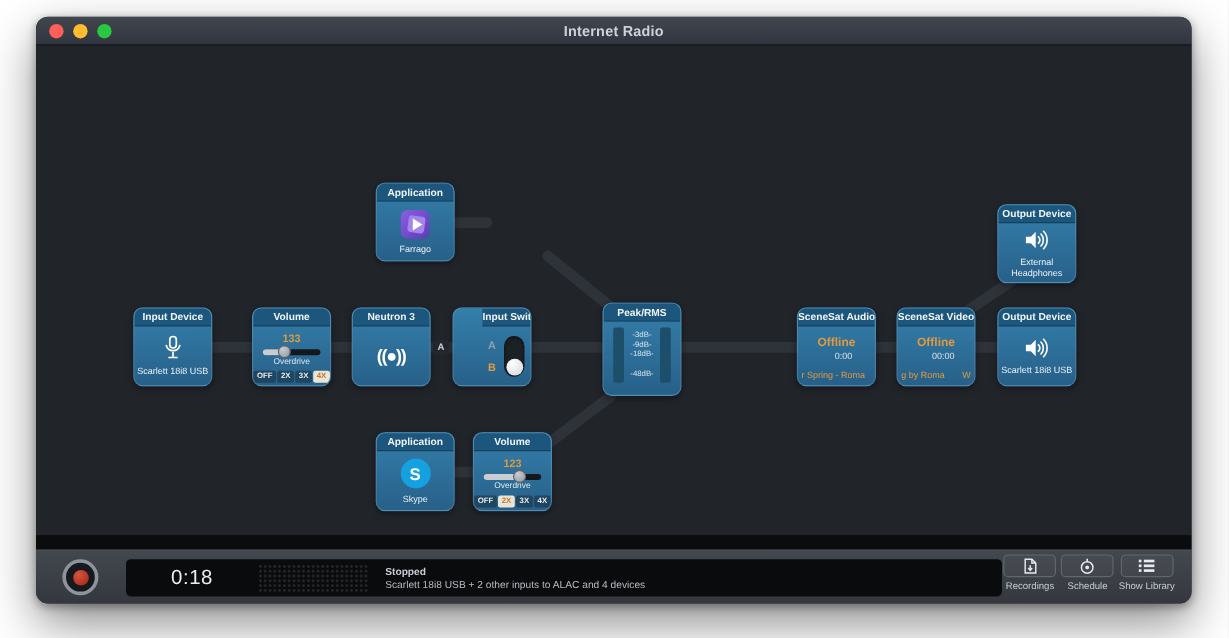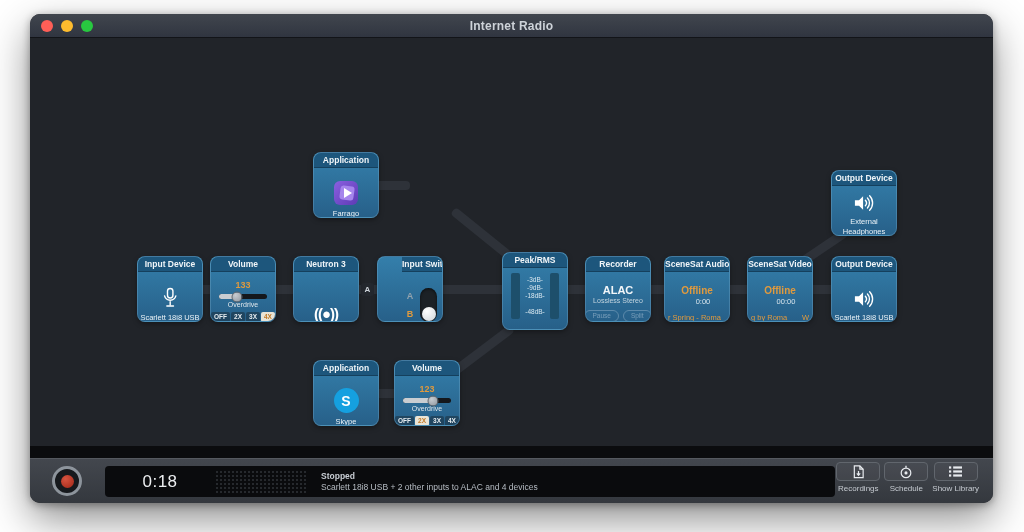--- a/index.html
+++ b/index.html
@@ -34,21 +34,21 @@
     background:linear-gradient(180deg,#347fab 0%,#276089 100%);
     border:1px solid rgba(140,190,220,.28);
     box-shadow:0 2px 5px rgba(0,0,0,.35);
     overflow:hidden;
   }
   .block .hdr {
     height:15px; background:#1d567c; border-bottom:1px solid rgba(0,0,0,.25);
     color:#f0f5f8; font-size:8.5px; font-weight:bold; text-align:center; line-height:14px;
     white-space:nowrap;
   }
-  .block .body { position:relative; height:50px; display:flex; flex-direction:column; align-items:center; justify-content:flex-end; }
+  .block .body { position:relative; height:50px; display:flex; flex-direction:column; align-items:center; justify-content:center; }
   .blk-label { font-size:7.5px; color:#eaf2f7; text-align:center; line-height:1.25; }
   .orange { color:#e09a3e; }
   
   .vol-val { font-size:9px; font-weight:bold; color:#e09a3e; line-height:10px; margin-top:1px; }
   .slider { position:relative; width:48px; height:5px; background:#14171b; border-radius:3px; margin:4px 0 2px; }
   .slider .fill { position:absolute; left:0; top:0; bottom:0; background:#c9cdd1; border-radius:3px; }
   .slider .knob { position:absolute; top:50%; width:11px; height:11px; border-radius:50%;
     background:radial-gradient(circle at 35% 30%,#c7ccd1,#8f969e); border:1px solid #5c636b;
     transform:translate(-50%,-50%); }
   .vol-mode { font-size:7px; color:#dfe7ec; line-height:8px; }
@@ -131,21 +131,21 @@
   <div class="canvas">
 
     <div class="wire" style="left:120px; top:247px; width:720px;"></div>
     <div class="wire" style="left:340px; top:143px; width:40px;"></div>
     <div class="wire" style="left:340px; top:351px; width:40px;"></div>
     <div class="wire diag" style="left:423px; top:168px; width:76px; transform:rotate(39deg);"></div>
     <div class="wire diag" style="left:423px; top:330px; width:74px; transform:rotate(-37deg);"></div>
     <div class="wire diag" style="left:768px; top:222px; width:58px; transform:rotate(-34deg);"></div>
     <div class="wire-tag" style="left:331px; top:245px;">A</div>
 
-    <div class="block" style="left:107px; top:218px;">
+    <div class="block" style="left:81px; top:218px;">
       <div class="hdr">Input Device</div>
       <div class="body">
         <svg width="20" height="22" viewBox="0 0 24 26">
           <rect x="9" y="1.5" width="6.5" height="11.5" rx="3.2" fill="none" stroke="#fff" stroke-width="1.7"></rect>
           <path d="M5.5 10.5 a7 7 0 0 0 13.5 0" fill="none" stroke="#fff" stroke-width="1.7" stroke-linecap="round"></path>
           <line x1="12.2" y1="17.5" x2="12.2" y2="21.5" stroke="#fff" stroke-width="1.7" stroke-linecap="round"></line>
           <line x1="8.2" y1="22.5" x2="16.2" y2="22.5" stroke="#fff" stroke-width="1.7" stroke-linecap="round"></line>
         </svg>
         <div class="blk-label" style="margin-top:4px;">Scarlett 18i8 USB</div>
       </div>
@@ -212,31 +212,20 @@
         <div class="peak-labels">
           <span>-3dB-</span>
           <span>-9dB-</span>
           <span>-18dB-</span>
           <span>-48dB-</span>
         </div>
         <div class="peak-bar"></div>
       </div>
     </div>
 
-    <div class="block" style="left:555px; top:218px;">
-      <div class="hdr">Recorder</div>
-      <div class="body">
-        <div class="rec-format">ALAC</div>
-        <div class="rec-mode">Lossless Stereo</div>
-        <div class="rec-btns">
-          <span class="pill">Pause</span>
-          <span class="pill">Split</span>
-        </div>
-      </div>
-    </div>
 
     <div class="block" style="left:634px; top:218px;">
       <div class="hdr">SceneSat Audio</div>
       <div class="body">
         <div class="ss-status orange">Offline</div>
         <div class="ss-time">0:00</div>
         <div class="ss-marquee orange">
           <span>r Spring - Roma</span>
         </div>
       </div>

